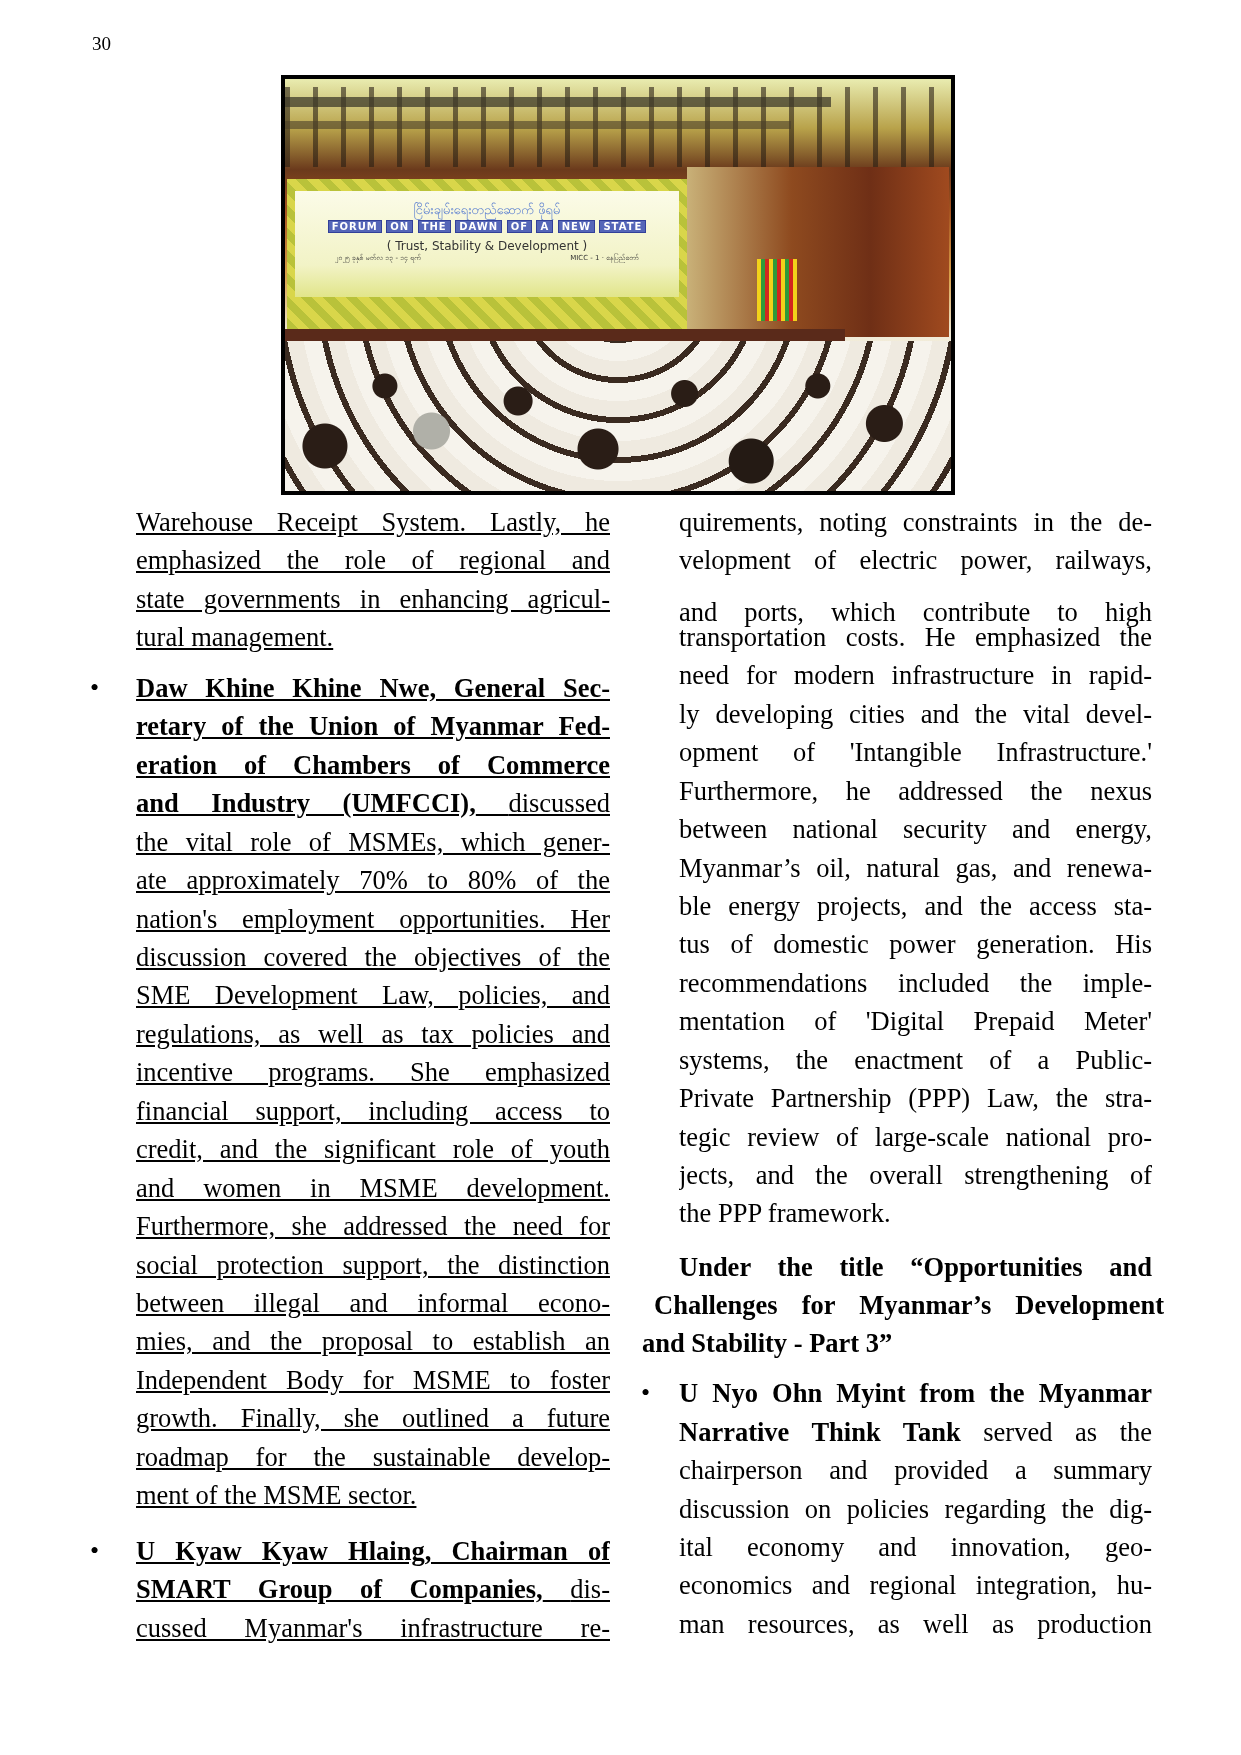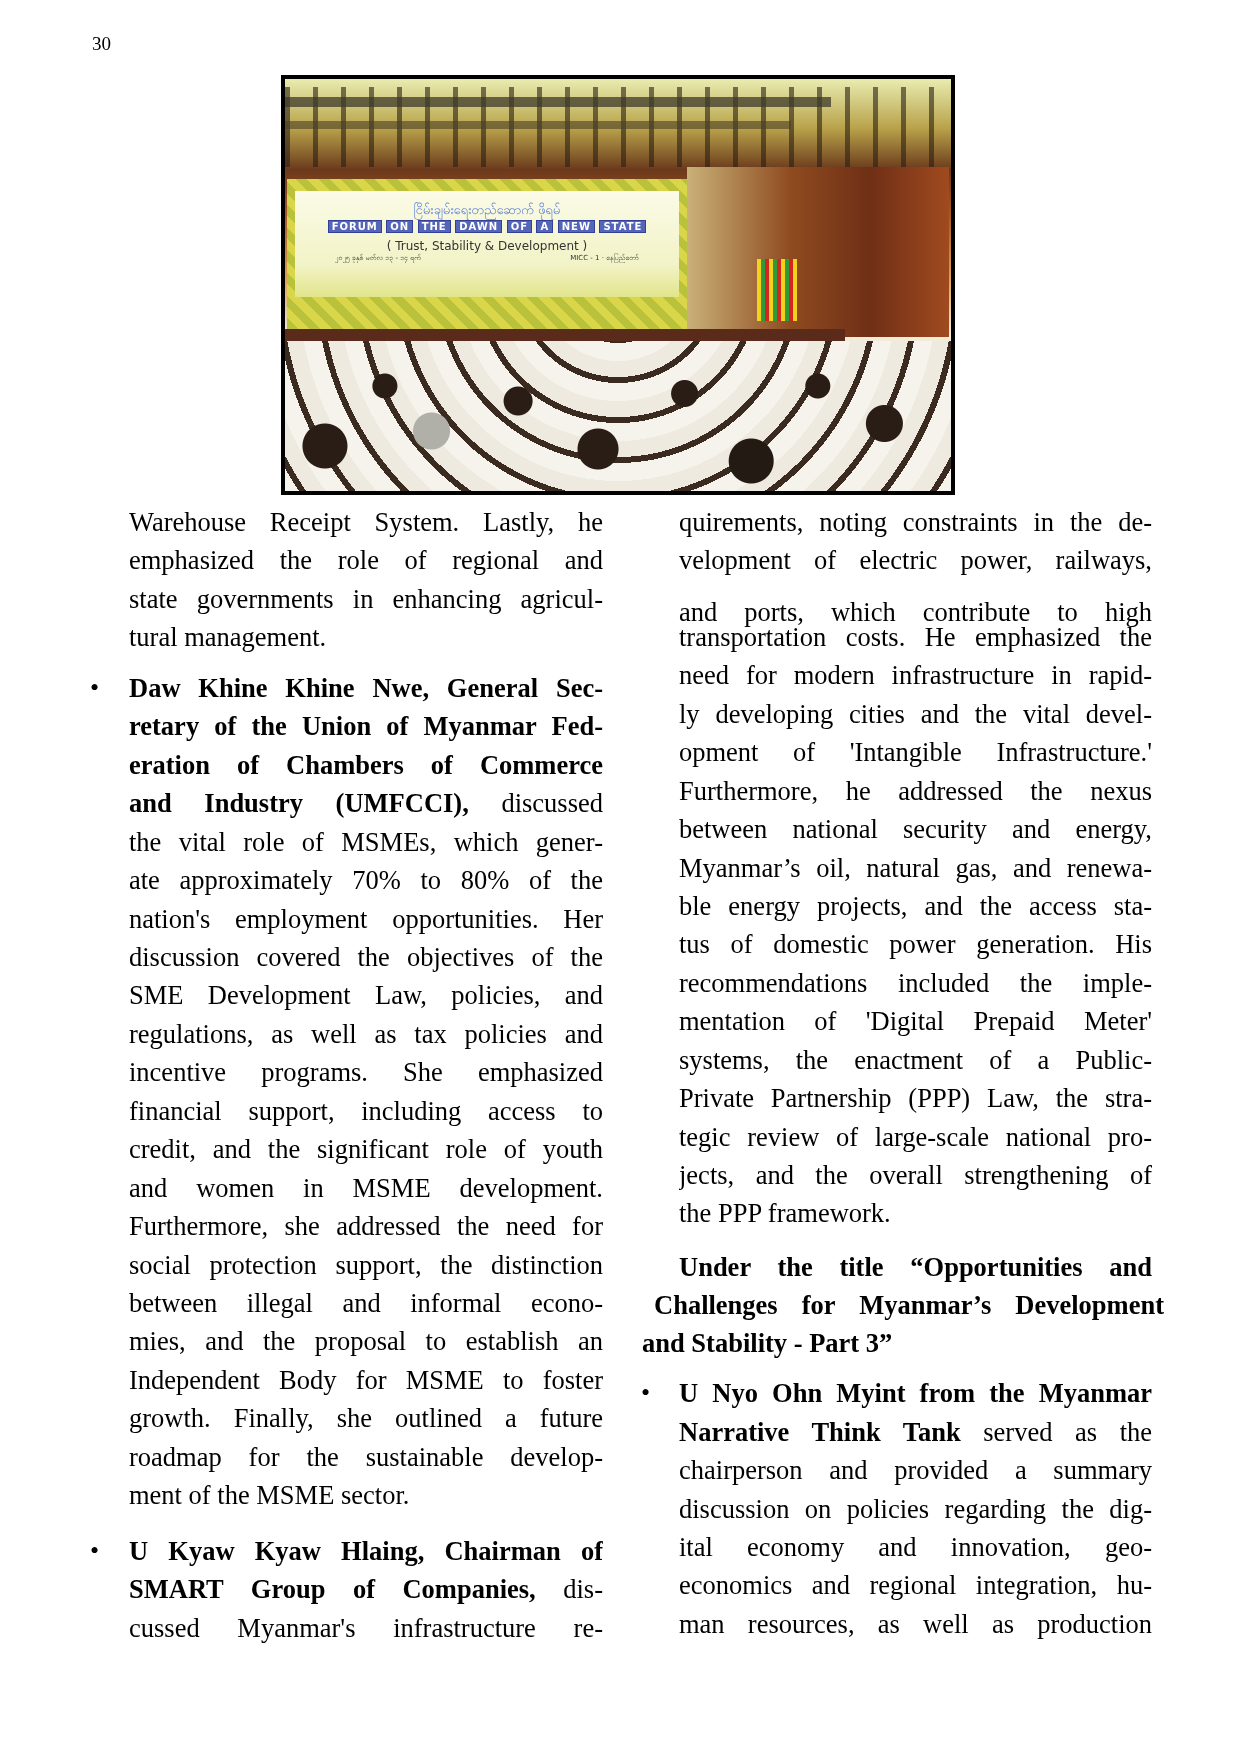--- a/index.html
+++ b/index.html
@@ -36,21 +36,21 @@
                 radial-gradient(circle at 90% 55%, #2a1d16 0 18px, transparent 19px),
                 radial-gradient(circle at 35% 40%, #2a1d16 0 14px, transparent 15px),
                 radial-gradient(circle at 60% 35%, #2a1d16 0 13px, transparent 14px),
                 radial-gradient(circle at 80% 30%, #2a1d16 0 12px, transparent 13px),
                 radial-gradient(circle at 15% 30%, #2a1d16 0 12px, transparent 13px),
                 repeating-radial-gradient(circle at 50% -40%, #efeae0 0 16px, #3a2a20 16px 22px, #f6f3ec 22px 40px);
             }
   .line { position: absolute; font-size: 26.5px; line-height: 38px; height: 38px; white-space: nowrap;
           text-align: justify; text-align-last: justify; }
   .line.last { text-align-last: left; }
-  .col-left  { left: 129px; width: 474px; }
+  .col-left  { left: 136px; width: 474px; text-decoration: underline; }
   .col-right { left: 679px; width: 473px; }
   .col-right-full { left: 642px; width: 510px; }
   .col-right-indent { left: 679px; width: 473px; }
   .b { font-weight: bold; }
   .bullet { position: absolute; font-size: 26px; line-height: 38px; }
 </style>
 </head>
 <body>
 
 <div class="page-num">30</div>

